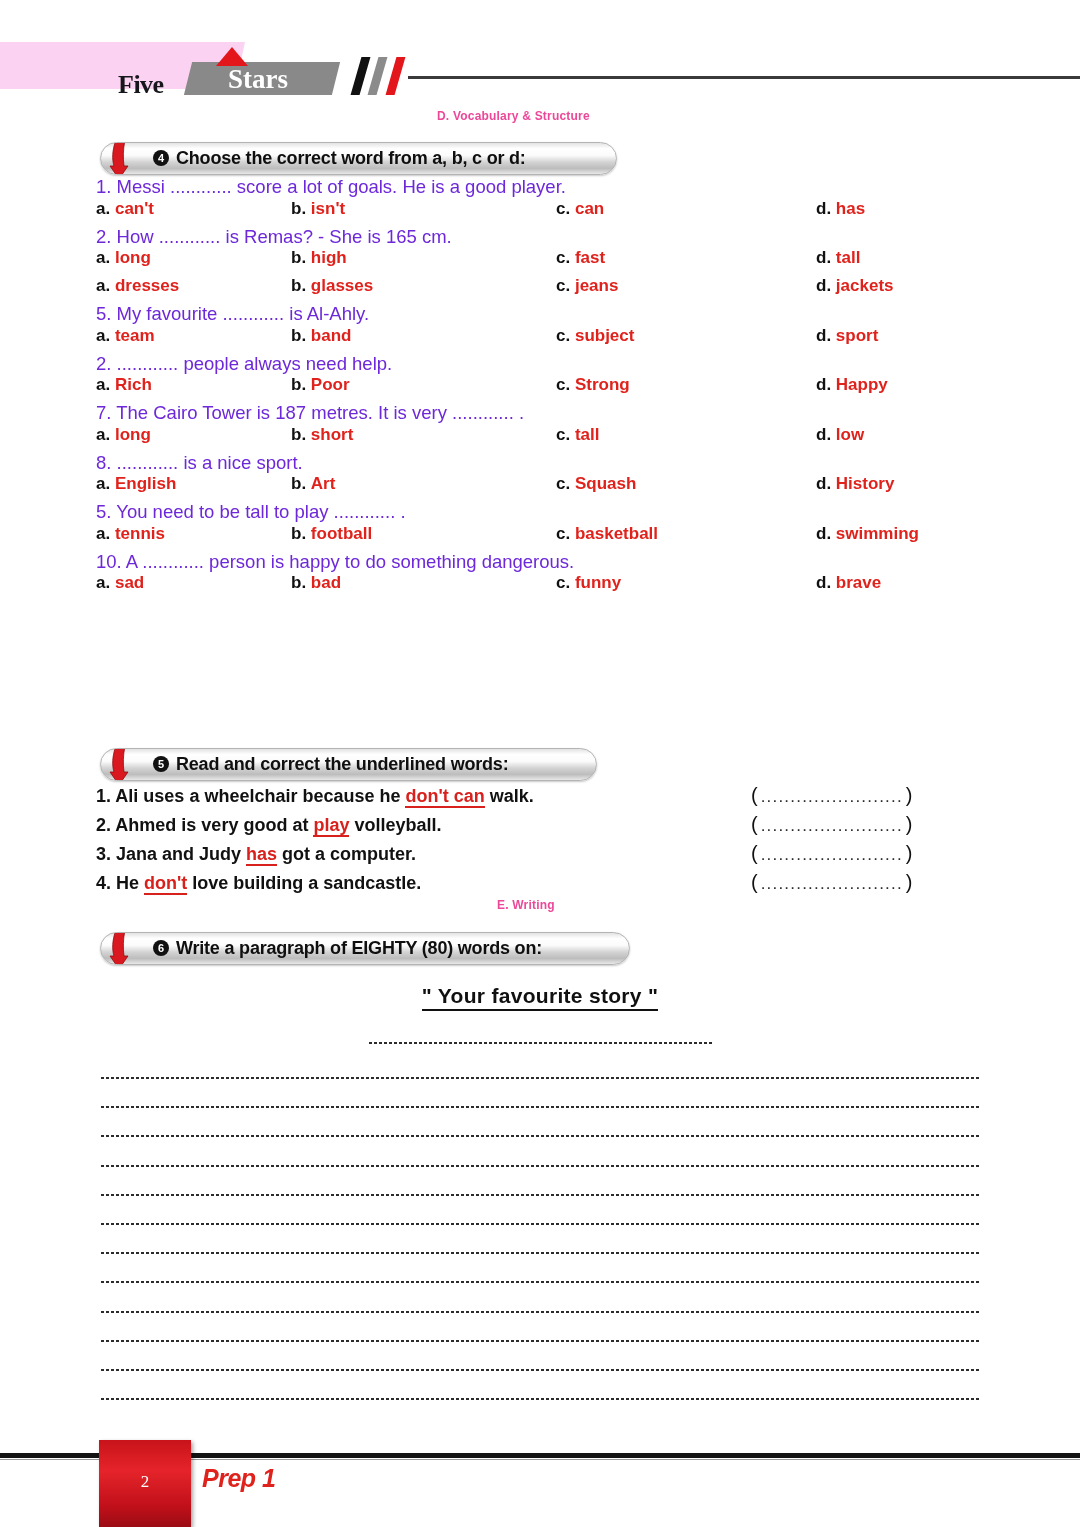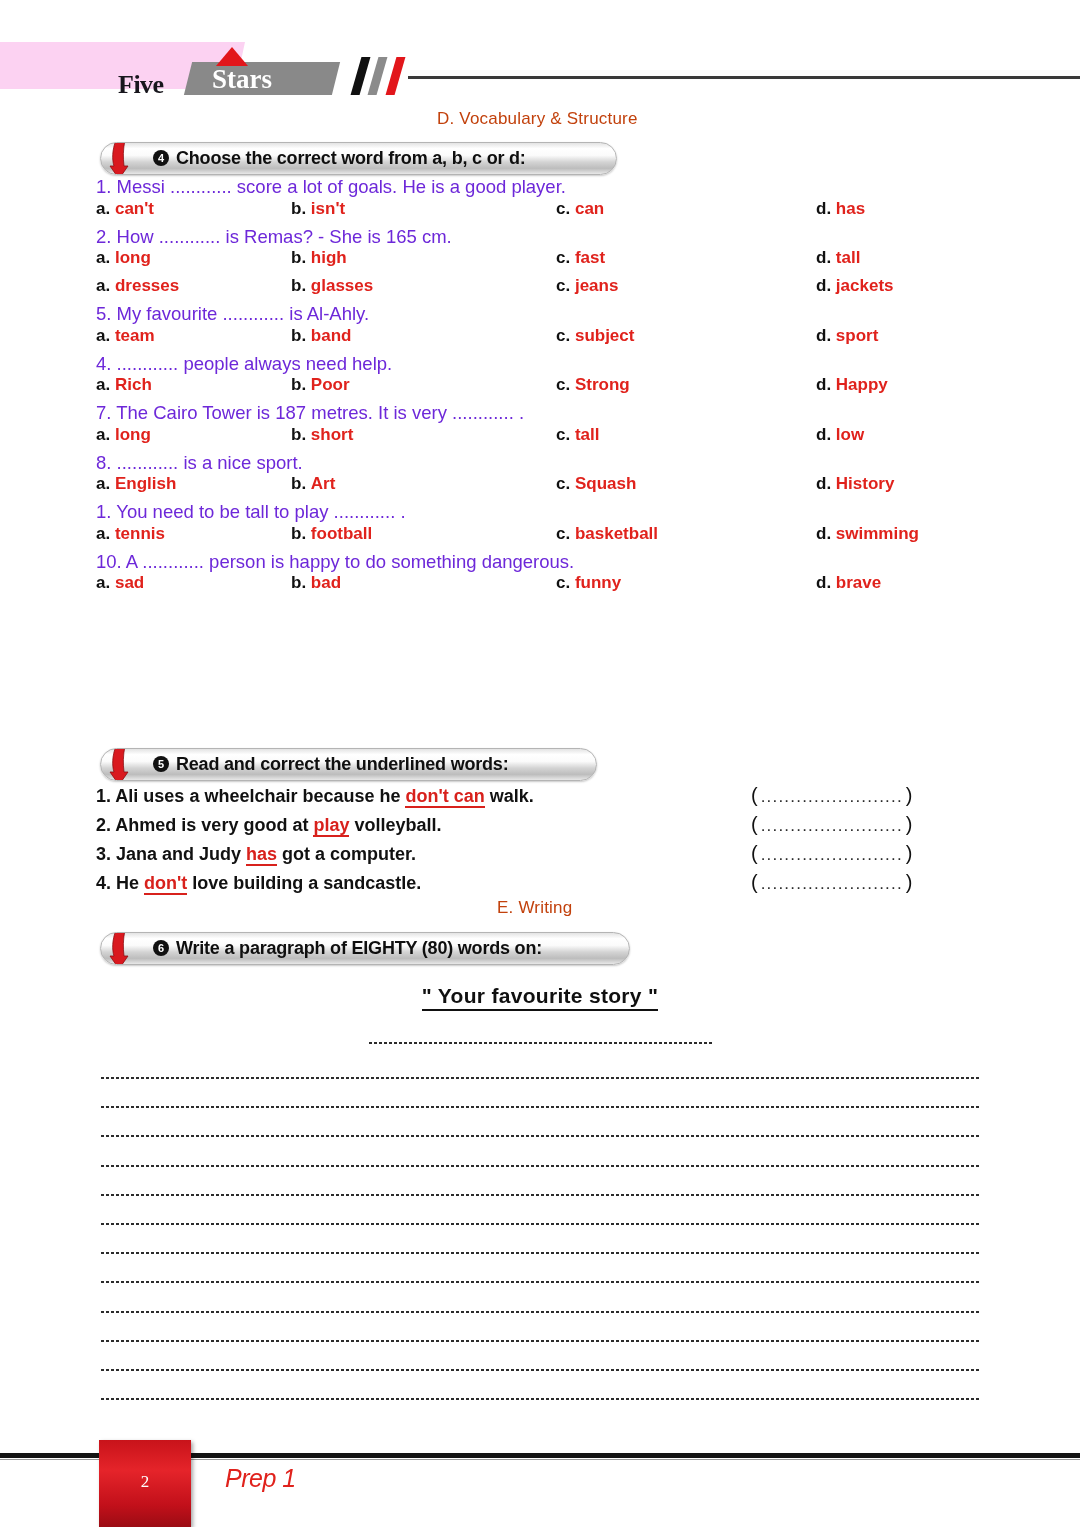--- a/index.html
+++ b/index.html
@@ -55,21 +55,21 @@
     position: absolute;
     left: 216px; top: 47px;
     width: 0; height: 0;
     border-left: 16px solid transparent;
     border-right: 16px solid transparent;
     border-bottom: 19px solid #e2161b;
     z-index: 2;
   }
   .logo-stars {
     position: absolute;
-    left: 212px; top: 66px;
+    left: 228px; top: 66px;
     font-family: "Liberation Serif", serif;
     font-weight: bold;
     font-size: 27px;
     color: #ffffff;
     line-height: 1;
     z-index: 3;
   }
   .slash {
     position: absolute;
     top: 57px;
@@ -82,23 +82,23 @@
   .head-rule {
     position: absolute;
     left: 408px; top: 76px;
     width: 672px; height: 3px;
     background: #3a3a3a;
   }
 
   
   .section-label {
     position: absolute;
-    font-weight: normal;
-    font-size: 17px;
-    color: #c2410c;
+    font-weight: bold;
+    font-size: 12px;
+    color: #ec4899;
     letter-spacing: 0.2px;
   }
 
   
   .ex-banner {
     position: absolute;
     height: 33px;
     border-radius: 17px;
     background: linear-gradient(to bottom,
         #e3e3e3 0%, #ffffff 18%, #fbfbfb 40%,
@@ -239,26 +239,25 @@
     left: 0; top: 32px; width: 92px;
     text-align: center;
     color: #ffffff;
     font-family: "Liberation Serif", serif;
     font-size: 17px;
   }
   .foot-label {
     position: absolute;
     left: 202px; top: 1464px;
     font-size: 25px;
-    font-weight: normal;
+    font-weight: bold;
     font-style: italic;
     color: #e0221c;
     letter-spacing: -0.5px;
     text-shadow: 1px 1px 0 rgba(255,255,255,0.85);
-    margin-left: 23px;
   }
 </style>
 </head>
 <body>
 
 <div class="masthead">
   <div class="pink-band"></div>
   <div class="logo-wrap">
     <span class="logo-five">Five</span>
   </div>
@@ -312,21 +311,21 @@
     <div>
       <div class="q-stem">5. My favourite ............ is Al-Ahly.</div>
       <div class="q-opts">
         <div class="opt o-a"><span class="lt">a.</span> <span class="tx">team</span></div>
         <div class="opt o-b"><span class="lt">b.</span> <span class="tx">band</span></div>
         <div class="opt o-c"><span class="lt">c.</span> <span class="tx">subject</span></div>
         <div class="opt o-d"><span class="lt">d.</span> <span class="tx">sport</span></div>
       </div>
     </div>
     <div>
-      <div class="q-stem">4. ............ people always need help.</div>
+      <div class="q-stem">2. ............ people always need help.</div>
       <div class="q-opts">
         <div class="opt o-a"><span class="lt">a.</span> <span class="tx">Rich</span></div>
         <div class="opt o-b"><span class="lt">b.</span> <span class="tx">Poor</span></div>
         <div class="opt o-c"><span class="lt">c.</span> <span class="tx">Strong</span></div>
         <div class="opt o-d"><span class="lt">d.</span> <span class="tx">Happy</span></div>
       </div>
     </div>
     <div>
       <div class="q-stem">7. The Cairo Tower is 187 metres. It is very ............ .</div>
       <div class="q-opts">
@@ -339,21 +338,21 @@
     <div>
       <div class="q-stem">8.  ............ is a nice sport.</div>
       <div class="q-opts">
         <div class="opt o-a"><span class="lt">a.</span> <span class="tx">English</span></div>
         <div class="opt o-b"><span class="lt">b.</span> <span class="tx">Art</span></div>
         <div class="opt o-c"><span class="lt">c.</span> <span class="tx">Squash</span></div>
         <div class="opt o-d"><span class="lt">d.</span> <span class="tx">History</span></div>
       </div>
     </div>
     <div>
-      <div class="q-stem">1. You need to be tall to play ............ .</div>
+      <div class="q-stem">5. You need to be tall to play ............ .</div>
       <div class="q-opts">
         <div class="opt o-a"><span class="lt">a.</span> <span class="tx">tennis</span></div>
         <div class="opt o-b"><span class="lt">b.</span> <span class="tx">football</span></div>
         <div class="opt o-c"><span class="lt">c.</span> <span class="tx">basketball</span></div>
         <div class="opt o-d"><span class="lt">d.</span> <span class="tx">swimming</span></div>
       </div>
     </div>
     <div>
       <div class="q-stem">10. A ............ person is happy to do something dangerous.</div>
       <div class="q-opts">

